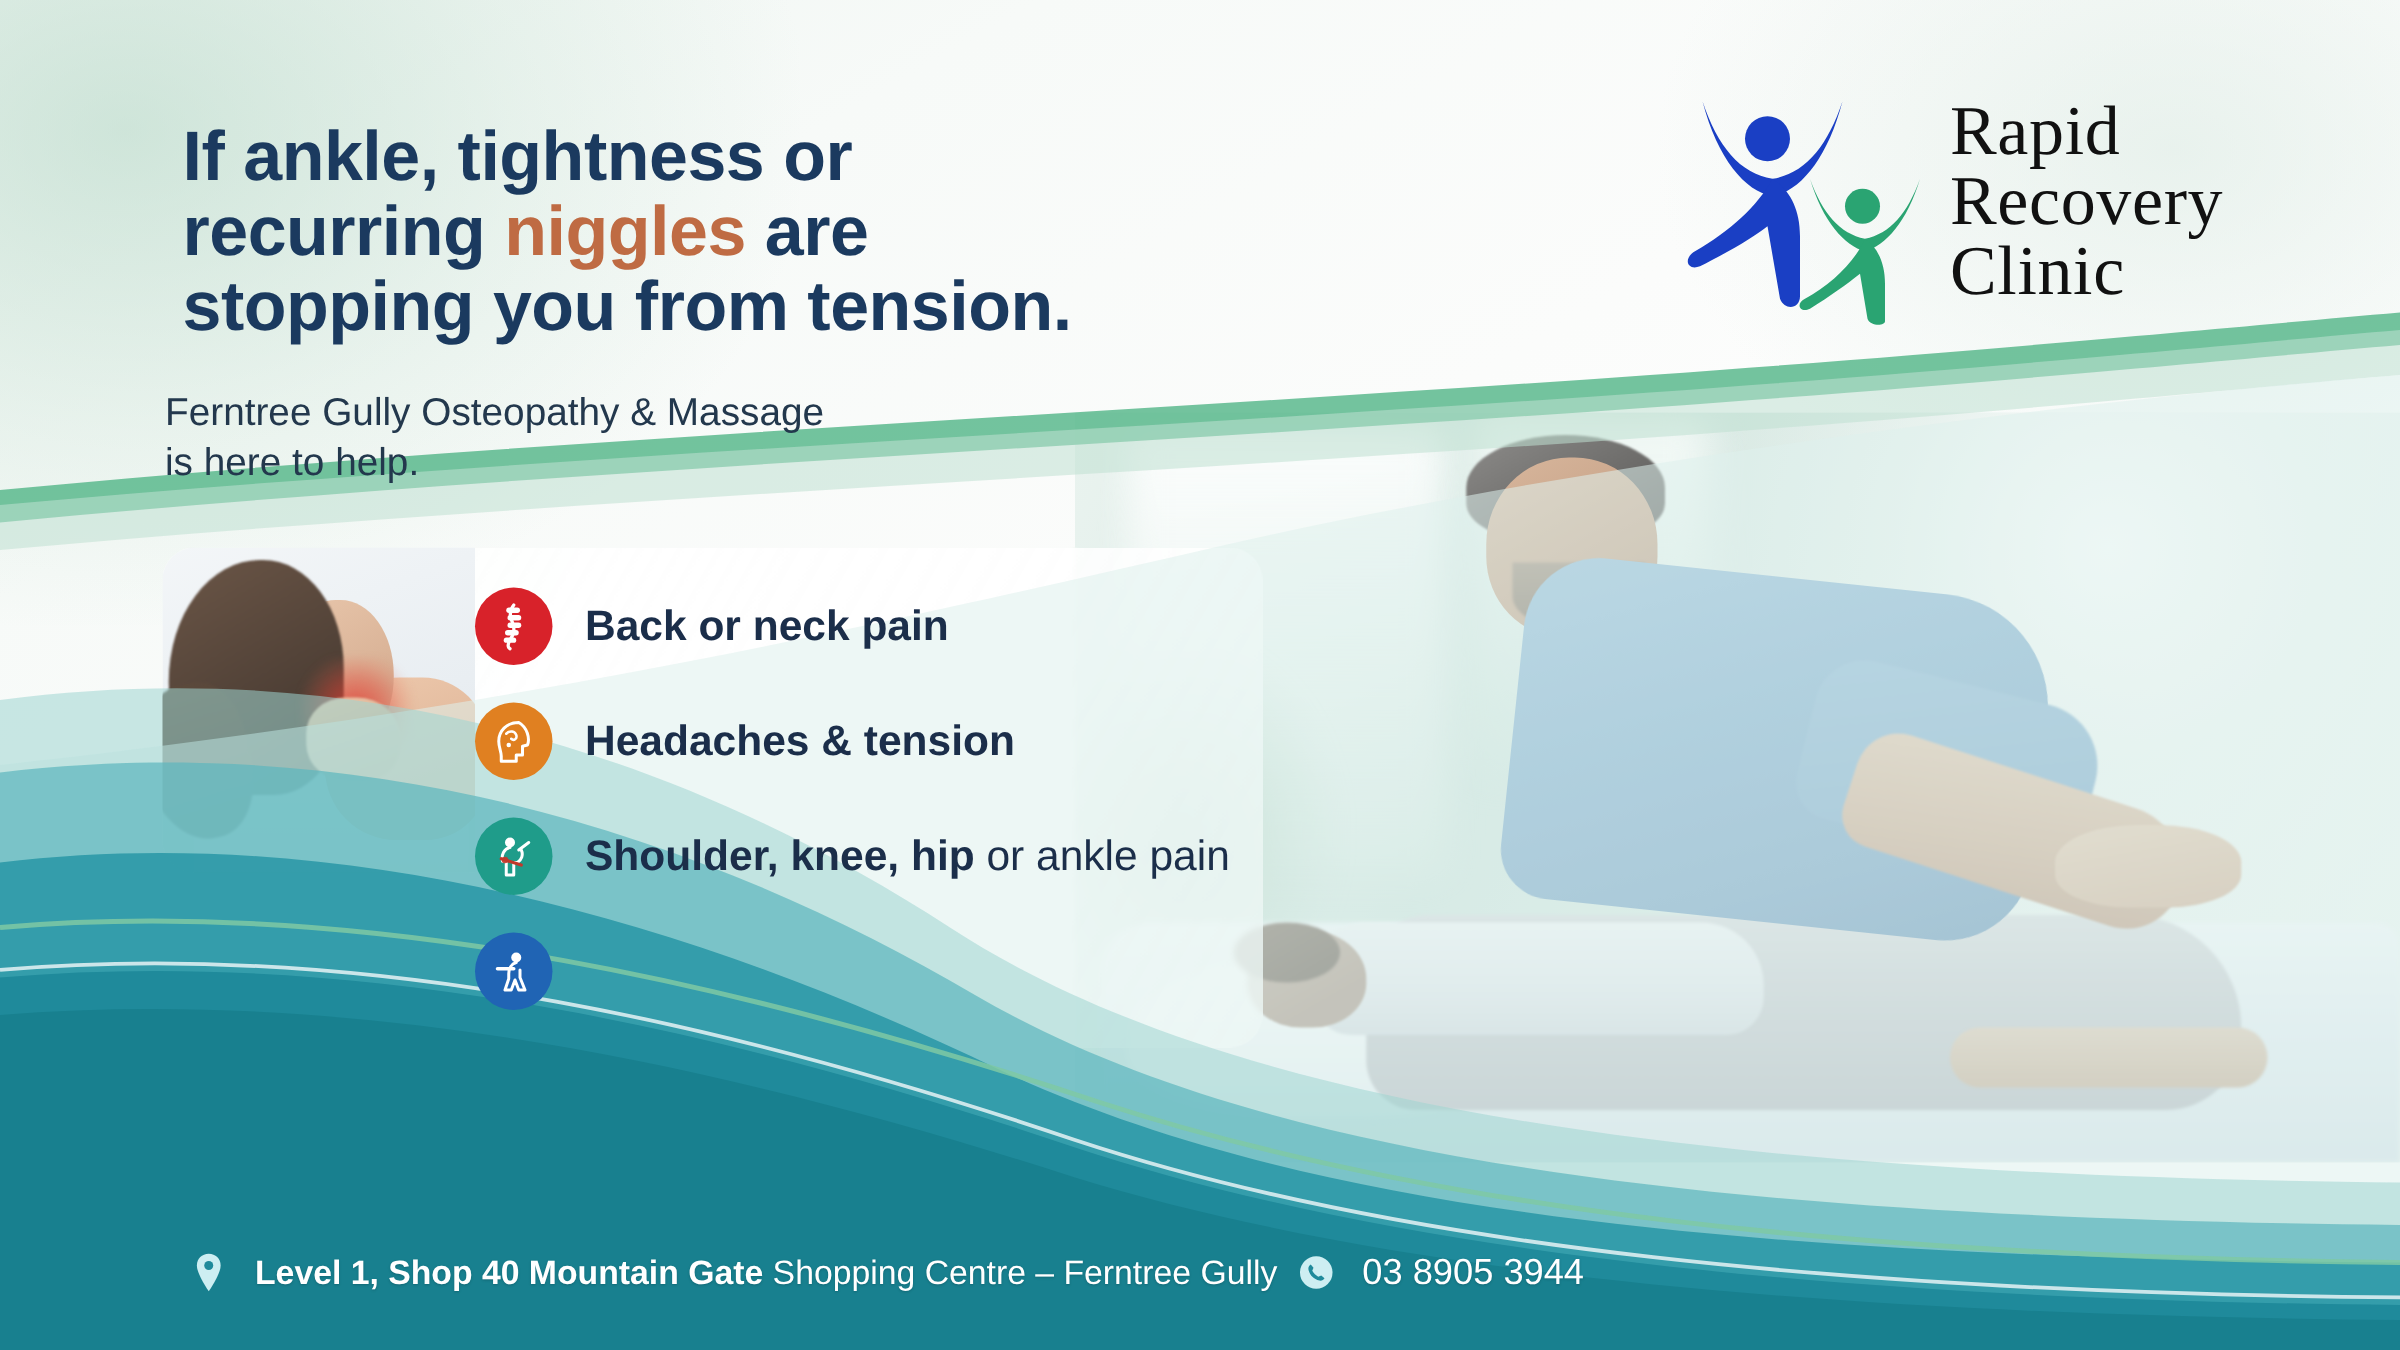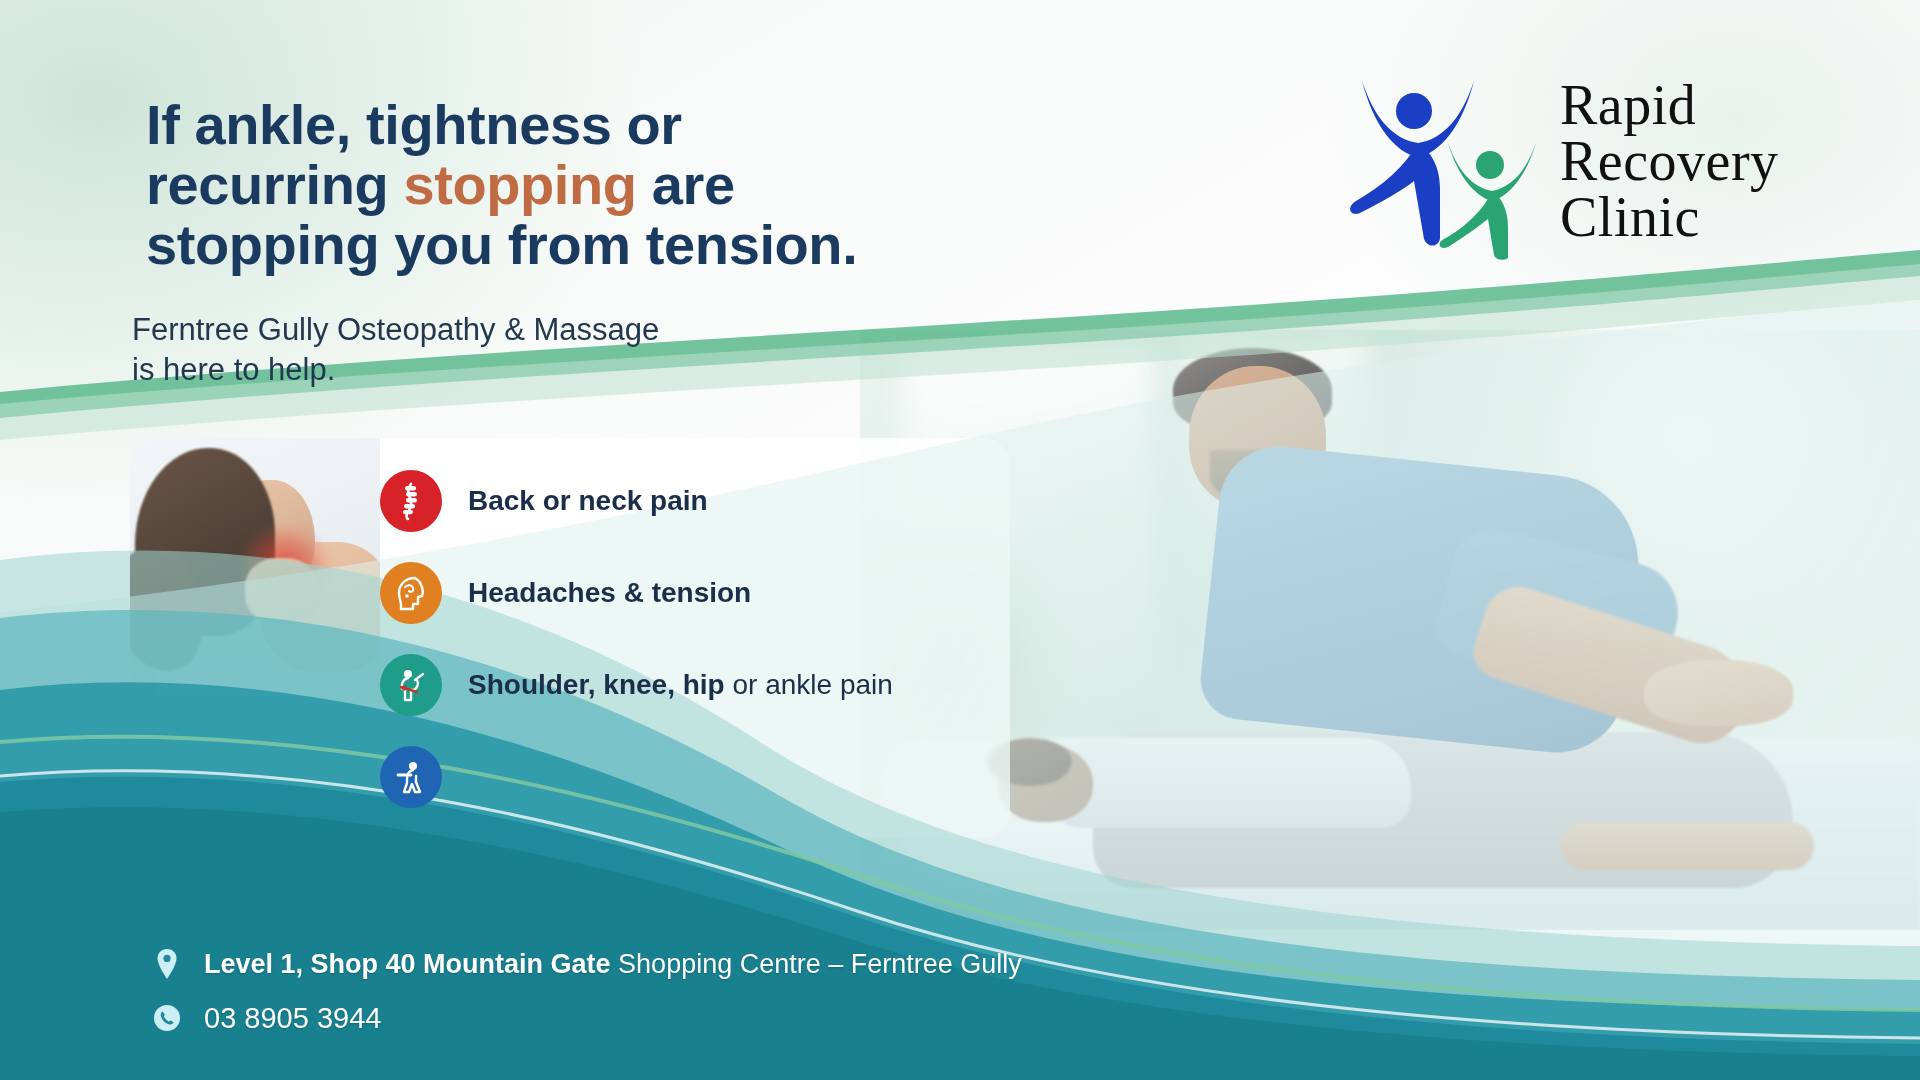--- a/index.html
+++ b/index.html
@@ -273,34 +273,34 @@
     display:flex; align-items:center; gap:26px;
     margin-bottom:30px;
   }
   .svc:last-child { margin-bottom:0; }
   .svc-icon {
     width:62px; height:62px; flex:0 0 62px;
     border-radius:50%;
     display:flex; align-items:center; justify-content:center;
   }
   .svc-label {
-    font-size:28px; line-height:1.2;
+    font-size:34px; line-height:1.2;
     color:#1b2e4a;
     font-weight:700;
   }
   .svc-label .lite { font-weight:400; }
 
   
   .footer {
     position:absolute; left:0; bottom:0;
     width:1920px; height:210px;
   }
   .footer-rows {
     position:absolute; left:150px; bottom:42px;
-    display:flex; flex-direction:column; gap:14px;
+    display:flex; gap:14px;
   }
   .f-row { display:flex; align-items:center; gap:20px; }
   .f-ico { width:34px; height:40px; flex:0 0 34px; display:flex; align-items:center; justify-content:center; }
   .f-text {
     font-size:27px; color:#ffffff; font-weight:400;
     text-shadow:0 1px 2px rgba(0,40,50,.28);
   }
   .f-text .strong { font-weight:700; }
   .f-phone { font-size:29px; color:#ffffff; font-weight:400; text-shadow:0 1px 2px rgba(0,40,50,.28); }
 </style>
@@ -361,21 +361,21 @@
     <path d="M0,812 C300,788 600,858 860,942 C1120,1022 1480,1052 1920,1056 L1920,1080 L0,1080 Z" fill="#18808f"></path>
 
     <path d="M0,776 C300,750 600,824 860,912 C1120,998 1480,1034 1920,1038" fill="none" stroke="#ffffff" stroke-width="3" opacity=".75"></path>
 
     <path d="M0,742 C300,716 610,792 880,882 C1150,970 1500,1006 1920,1010" fill="none" stroke="#7fc9a4" stroke-width="4" opacity=".85"></path>
   </svg>
 
   <div class="headline">
     <div>If ankle, tightness or</div>
     <div>
-      <span>recurring </span><span class="hl-accent">stopping</span><span> are</span>
+      <span>recurring </span><span class="hl-accent">niggles</span><span> are</span>
     </div>
     <div>stopping you from tension.</div>
   </div>
 
   <div class="subhead">
     <div>Ferntree Gully Osteopathy &amp; Massage</div>
     <div>is here to help.</div>
   </div>
 
   <div class="logo">

